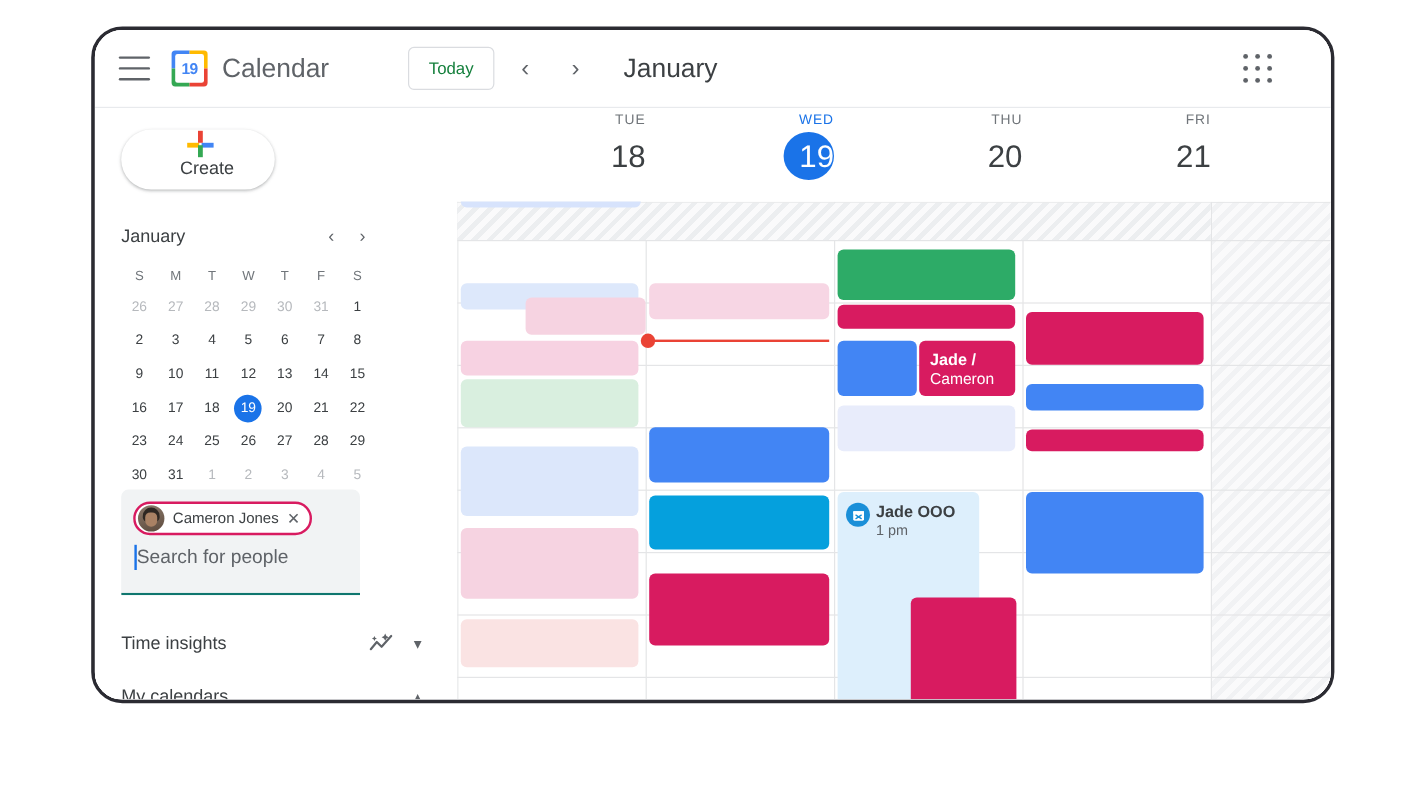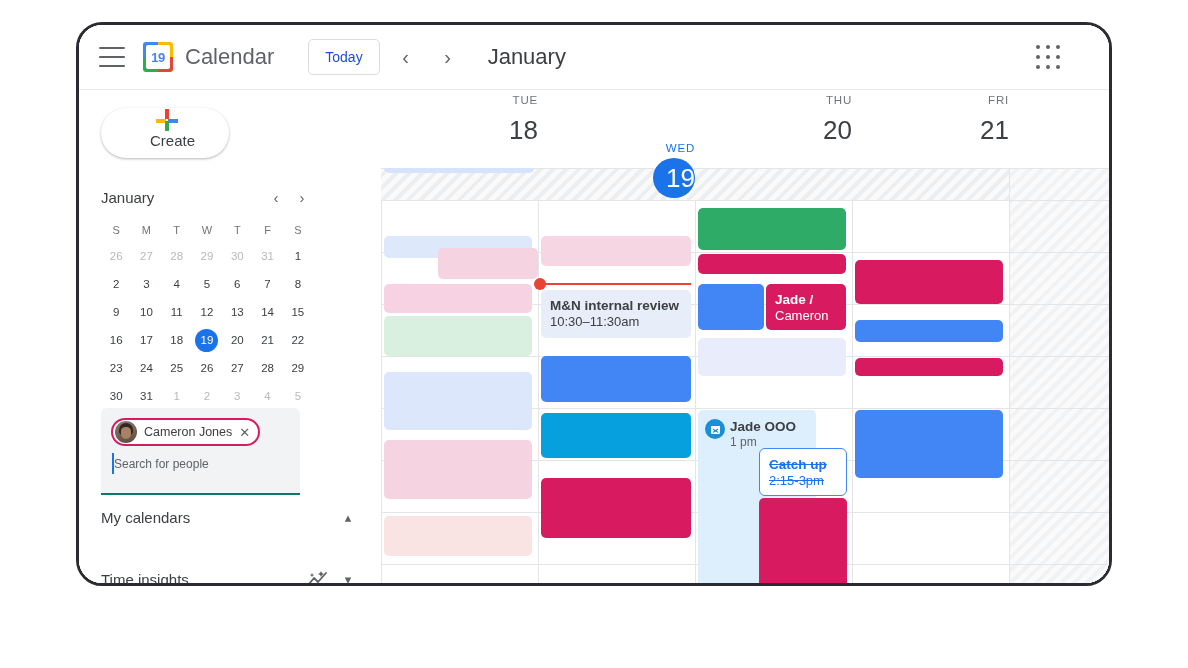--- a/index.html
+++ b/index.html
@@ -83,24 +83,24 @@
     white-space: nowrap;
   }
 
   .today-btn {
     border: 1px solid #dadce0;
     border-radius: 5px;
     height: 36px;
     padding: 0 16px;
     background: #ffffff;
     font-size: 14px;
-    color: #1d4ed8;
+    color: #15803d;
     font-family: "Liberation Sans", sans-serif;
     cursor: pointer;
-    display: flex; align-items: center;
+    display: flex; align-items: center; margin-left: 32px;
   }
 
   .nav-arrow {
     width: 32px; height: 32px;
     margin-left: 10px;
     display: flex; align-items: center; justify-content: center;
     color: #5f6368;
     font-size: 20px;
     cursor: pointer;
     border-radius: 50%;
@@ -278,21 +278,21 @@
   .chip-x {
     margin-left: 7px; font-size: 13px; color: #5f6368; line-height: 1; cursor: pointer;
   }
   .people-search {
     height: 34px;
     display: flex; align-items: center;
     position: relative;
   }
   .people-search input {
     border: none; outline: none; background: transparent;
-    font-size: 12px; color: #0369a1;
+    font-size: 16px; color: #0369a1;
     font-family: "Liberation Sans", sans-serif;
     width: 100%;
     padding: 0 0 0 3px;
   }
   .people-search input::placeholder { color: #5f6368; opacity: 1; }
   .caret {
     position: absolute; left: 1px; top: 6px; width: 1.5px; height: 21px; background: #1a73e8;
   }
 
   .srow {
@@ -328,21 +328,21 @@
     flex: 0 0 157px;
     text-align: right;
     padding-top: 4px;
   }
   .dow {
     font-size: 11.5px;
     letter-spacing: 0.8px;
     color: #70757a;
     margin-bottom: 4px;
   }
-  .dayhead.today .dow { color: #1a73e8; margin-top: 48px; }
+  .dayhead.today .dow { color: #1a73e8; }
   .dnum {
     font-size: 26px;
     color: #3c4043;
     font-weight: 400;
     line-height: 40px;
     height: 40px;
     display: inline-block;
     min-width: 42px;
   }
   .dayhead.today .dnum {
@@ -552,35 +552,35 @@
               <div class="chip-avatar"></div>
               <div class="chip-name">Cameron Jones</div>
               <div class="chip-x">✕</div>
             </div>
             <div class="people-search">
               <div class="caret"></div>
               <input type="text" placeholder="Search for people" style="">
             </div>
           </div>
 
-          <div class="srow">
-            <div class="srow-label">My calendars</div>
-            <div class="chev">▴</div>
-          </div>
-
           <div class="srow" style="margin-top:18px">
             <div class="srow-label">Time insights</div>
             <div class="insights-icon">
               <svg width="22" height="20" viewBox="0 0 22 20">
                 <path d="M2 15 L7 9 L11 13 L19 4" stroke="#5f6368" stroke-width="1.8" fill="none" stroke-linecap="round" stroke-linejoin="round"></path>
                 <path d="M14 2 l1 2 2 1 -2 1 -1 2 -1-2 -2-1 2-1z" fill="#5f6368"></path>
                 <path d="M5 4 l.7 1.4 1.4 .7 -1.4 .7 -.7 1.4 -.7-1.4 -1.4-.7 1.4-.7z" fill="#5f6368"></path>
               </svg>
             </div>
             <div class="chev">▾</div>
+          </div>
+
+          <div class="srow">
+            <div class="srow-label">My calendars</div>
+            <div class="chev">▴</div>
           </div>
 
           <div id="cal-list">
               <div class="cal-item"></div>
             </div>
         </div>
 
         <div class="grid-wrap">
           <div class="dayheads" id="dayheads">
               <div class="dayhead"><div class="dow">TUE</div><div class="dnum">18</div></div>
@@ -609,26 +609,20 @@
               <div class="bandstripe" style="top: 425px; bottom: 0px; left: 0px; width: 628px;"></div>
               <div class="ev" style="left: 3px; top: -10px; width: 150px; height: 15px; background: rgb(215, 227, 252); z-index: 12;"></div>
               <div class="ev" style="left: 3px; top: 68px; width: 148px; height: 22px; background: rgb(221, 232, 251); z-index: 12;"></div>
               <div class="ev" style="left: 57px; top: 80px; width: 100px; height: 31px; background: rgb(246, 211, 225); z-index: 12;"></div>
               <div class="ev" style="left: 3px; top: 116px; width: 148px; height: 29px; background: rgb(247, 210, 226); z-index: 12;"></div>
               <div class="ev" style="left: 3px; top: 148px; width: 148px; height: 40px; background: rgb(217, 239, 223); z-index: 12;"></div>
               <div class="ev" style="left: 3px; top: 204px; width: 148px; height: 58px; background: rgb(220, 231, 251); z-index: 12;"></div>
               <div class="ev" style="left: 3px; top: 272px; width: 148px; height: 59px; background: rgb(246, 211, 225); z-index: 12;"></div>
               <div class="ev" style="left: 3px; top: 348px; width: 148px; height: 40px; background: rgb(250, 227, 227); z-index: 12;"></div>
               <div class="ev" style="left: 160px; top: 68px; width: 150px; height: 30px; background: rgb(247, 214, 228); z-index: 12;"></div>
-              <div class="ev" style="left: 160px; top: 122px; width: 150px; height: 48px; background: rgb(232, 237, 250); z-index: 12;">
-                <div class="ev-text">
-                  <div class="ev-title" style="color: rgb(60, 64, 67);">M&amp;N internal review</div>
-                  <div class="ev-sub" style="color: rgb(60, 64, 67);">10:30–11:30am</div>
-                </div>
-              </div>
               <div class="ev" style="left: 160px; top: 188px; width: 150px; height: 46px; background: rgb(66, 133, 244); z-index: 12;"></div>
               <div class="ev" style="left: 160px; top: 245px; width: 150px; height: 45px; background: rgb(5, 160, 221); z-index: 12;"></div>
               <div class="ev" style="left: 160px; top: 310px; width: 150px; height: 60px; background: rgb(216, 27, 96); z-index: 12;"></div>
               <div class="ev" style="left: 160px; top: 425px; width: 150px; height: 30px; background: rgb(121, 134, 203); z-index: 12;">
                 <div class="ev-text">
                   <div class="ev-title" style="color: rgb(255, 255, 255);">Do yoga</div>
                 </div>
               </div>
               <div class="ev" style="left: 317px; top: 40px; width: 148px; height: 42px; background: rgb(45, 171, 103); z-index: 12;"></div>
               <div class="ev" style="left: 317px; top: 86px; width: 148px; height: 20px; background: rgb(216, 27, 96); z-index: 12;"></div>
@@ -646,26 +640,20 @@
                   <div class="ev-sub" style="color: rgb(95, 99, 104); font-size: 12px;">1 pm</div>
                 </div>
                 <div class="ooo-icon" style="left: 7px; top: 9px;">
                   <svg width="11" height="11" viewBox="0 0 11 11">
                     <rect x="1" y="2" width="9" height="8" rx="1.2" fill="#ffffff"></rect>
                     <rect x="1" y="2" width="9" height="2" fill="#ffffff"></rect>
                     <path d="M3.3 5.3 L7.7 8.2 M7.7 5.3 L3.3 8.2" stroke="#1a8fd8" stroke-width="1.1" stroke-linecap="round"></path>
                   </svg>
                 </div>
               </div>
-              <div class="ev catchup" style="left: 378px; top: 280px; width: 88px; height: 48px; z-index: 30;">
-                <div class="ev-text">
-                  <div class="ev-title strike" style="color: rgb(26, 115, 232);">Catch up</div>
-                  <div class="ev-sub strike" style="color: rgb(26, 115, 232);">2:15-3pm</div>
-                </div>
-              </div>
               <div class="ev" style="left: 378px; top: 330px; width: 88px; height: 90px; background: rgb(216, 27, 96); z-index: 12;"></div>
               <div class="ev" style="left: 474px; top: 92px; width: 148px; height: 44px; background: rgb(216, 27, 96); z-index: 12;"></div>
               <div class="ev" style="left: 474px; top: 152px; width: 148px; height: 22px; background: rgb(66, 133, 244); z-index: 12;"></div>
               <div class="ev" style="left: 474px; top: 190px; width: 148px; height: 18px; background: rgb(216, 27, 96); z-index: 12;"></div>
               <div class="ev" style="left: 474px; top: 242px; width: 148px; height: 68px; background: rgb(66, 133, 244); z-index: 12;"></div>
               <div class="nowline" style="left: 158px; width: 152px; top: 115px;"></div>
               <div class="nowdot" style="left: 153px; top: 110px;"></div>
             </div>
         </div>
 

